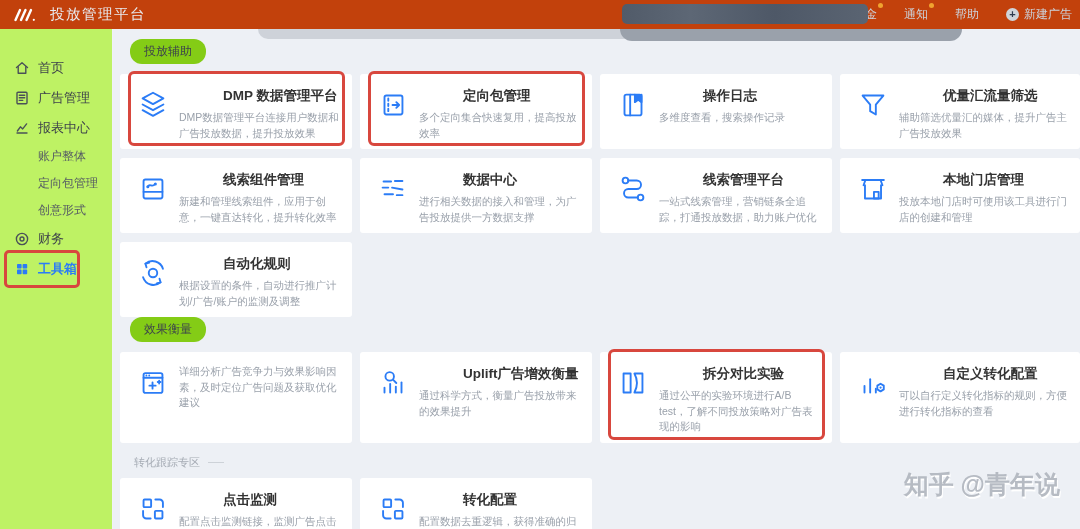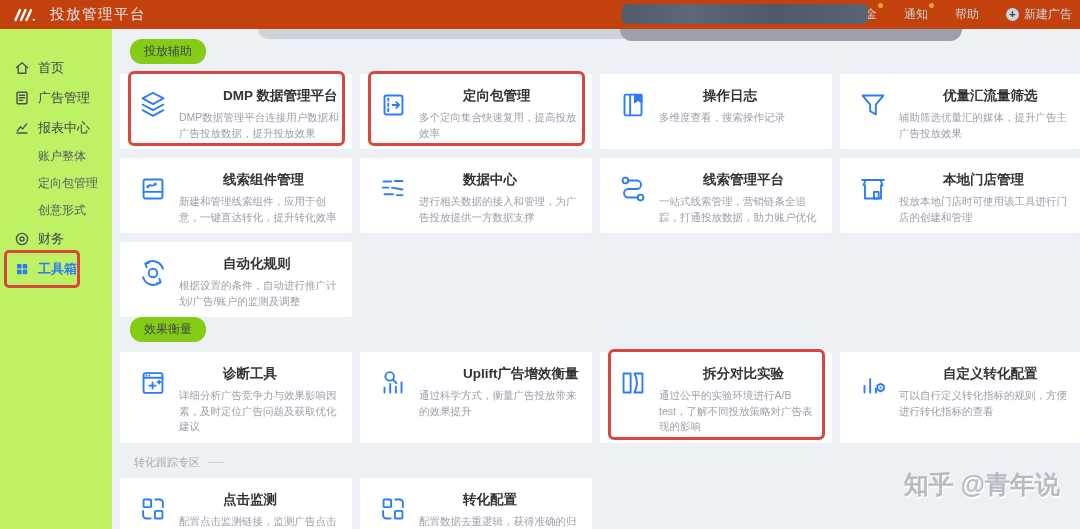--- a/index.html
+++ b/index.html
@@ -262,21 +262,20 @@
       <section class="tool-section s2"><div class="section-pill">效果衡量</div><div class="card-grid">
           <div class="card">
             <span class="card-icon"><svg width="34" height="34" viewBox="0 0 36 36" fill="none" stroke="#2B7CF6" stroke-width="2" stroke-linecap="round" stroke-linejoin="round">
                 <rect x="8" y="7.5" width="20" height="21" rx="2"></rect>
                 <path d="M8 12.5h20"></path>
                 <path d="M11 10h.01M14 10h.01"></path>
                 <path d="M17.5 17.5v6.5M14.2 20.8h6.6"></path>
                 <path d="M24.5 15.5v3M23 17h3"></path>
               </svg></span>
             <div class="card-text">
-              <div class="card-title">诊断工具</div>
               <div class="card-desc">详细分析广告竞争力与效果影响因素，及时定位广告问题及获取优化建议</div>
             </div>
           </div>
           <div class="card">
             <span class="card-icon"><svg width="34" height="34" viewBox="0 0 36 36" fill="none" stroke="#2B7CF6" stroke-width="2" stroke-linecap="round" stroke-linejoin="round">
                 <circle cx="14.5" cy="11" r="4.5"></circle>
                 <path d="M18 14.5l3.5 3.5"></path>
                 <path d="M9 28v-5"></path>
                 <path d="M15 28v-9"></path>
                 <path d="M21 28v-6"></path>

